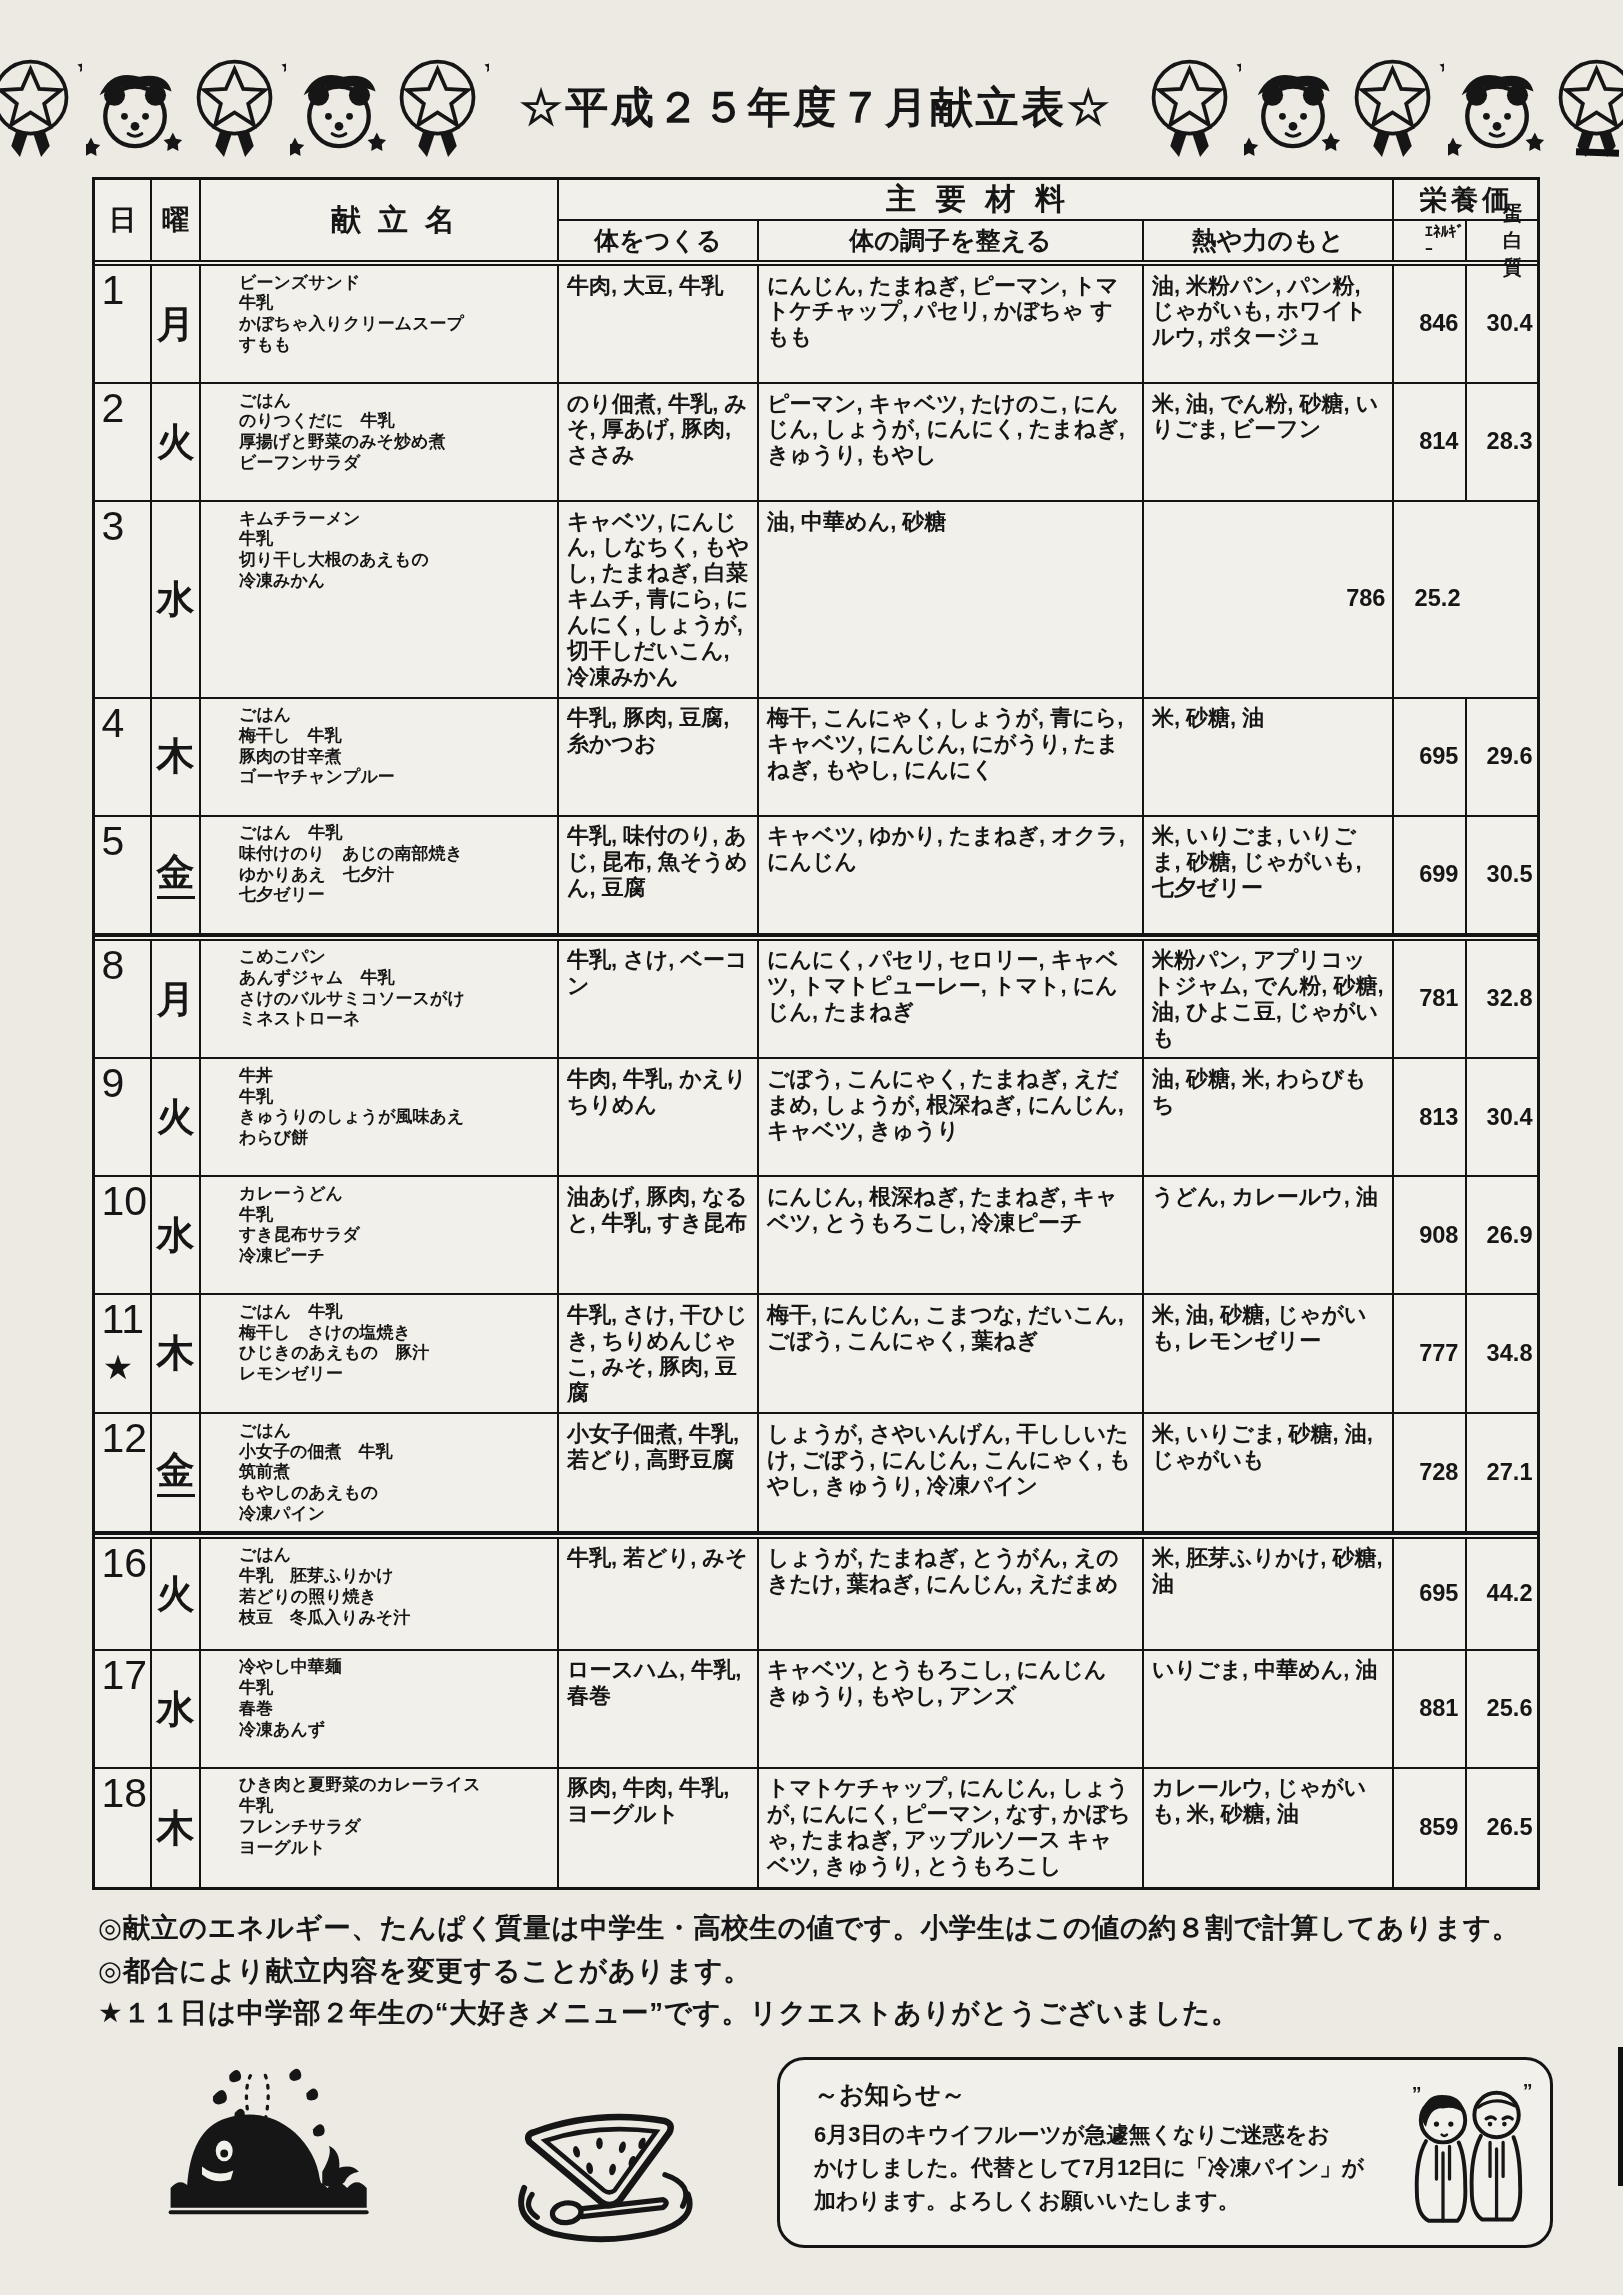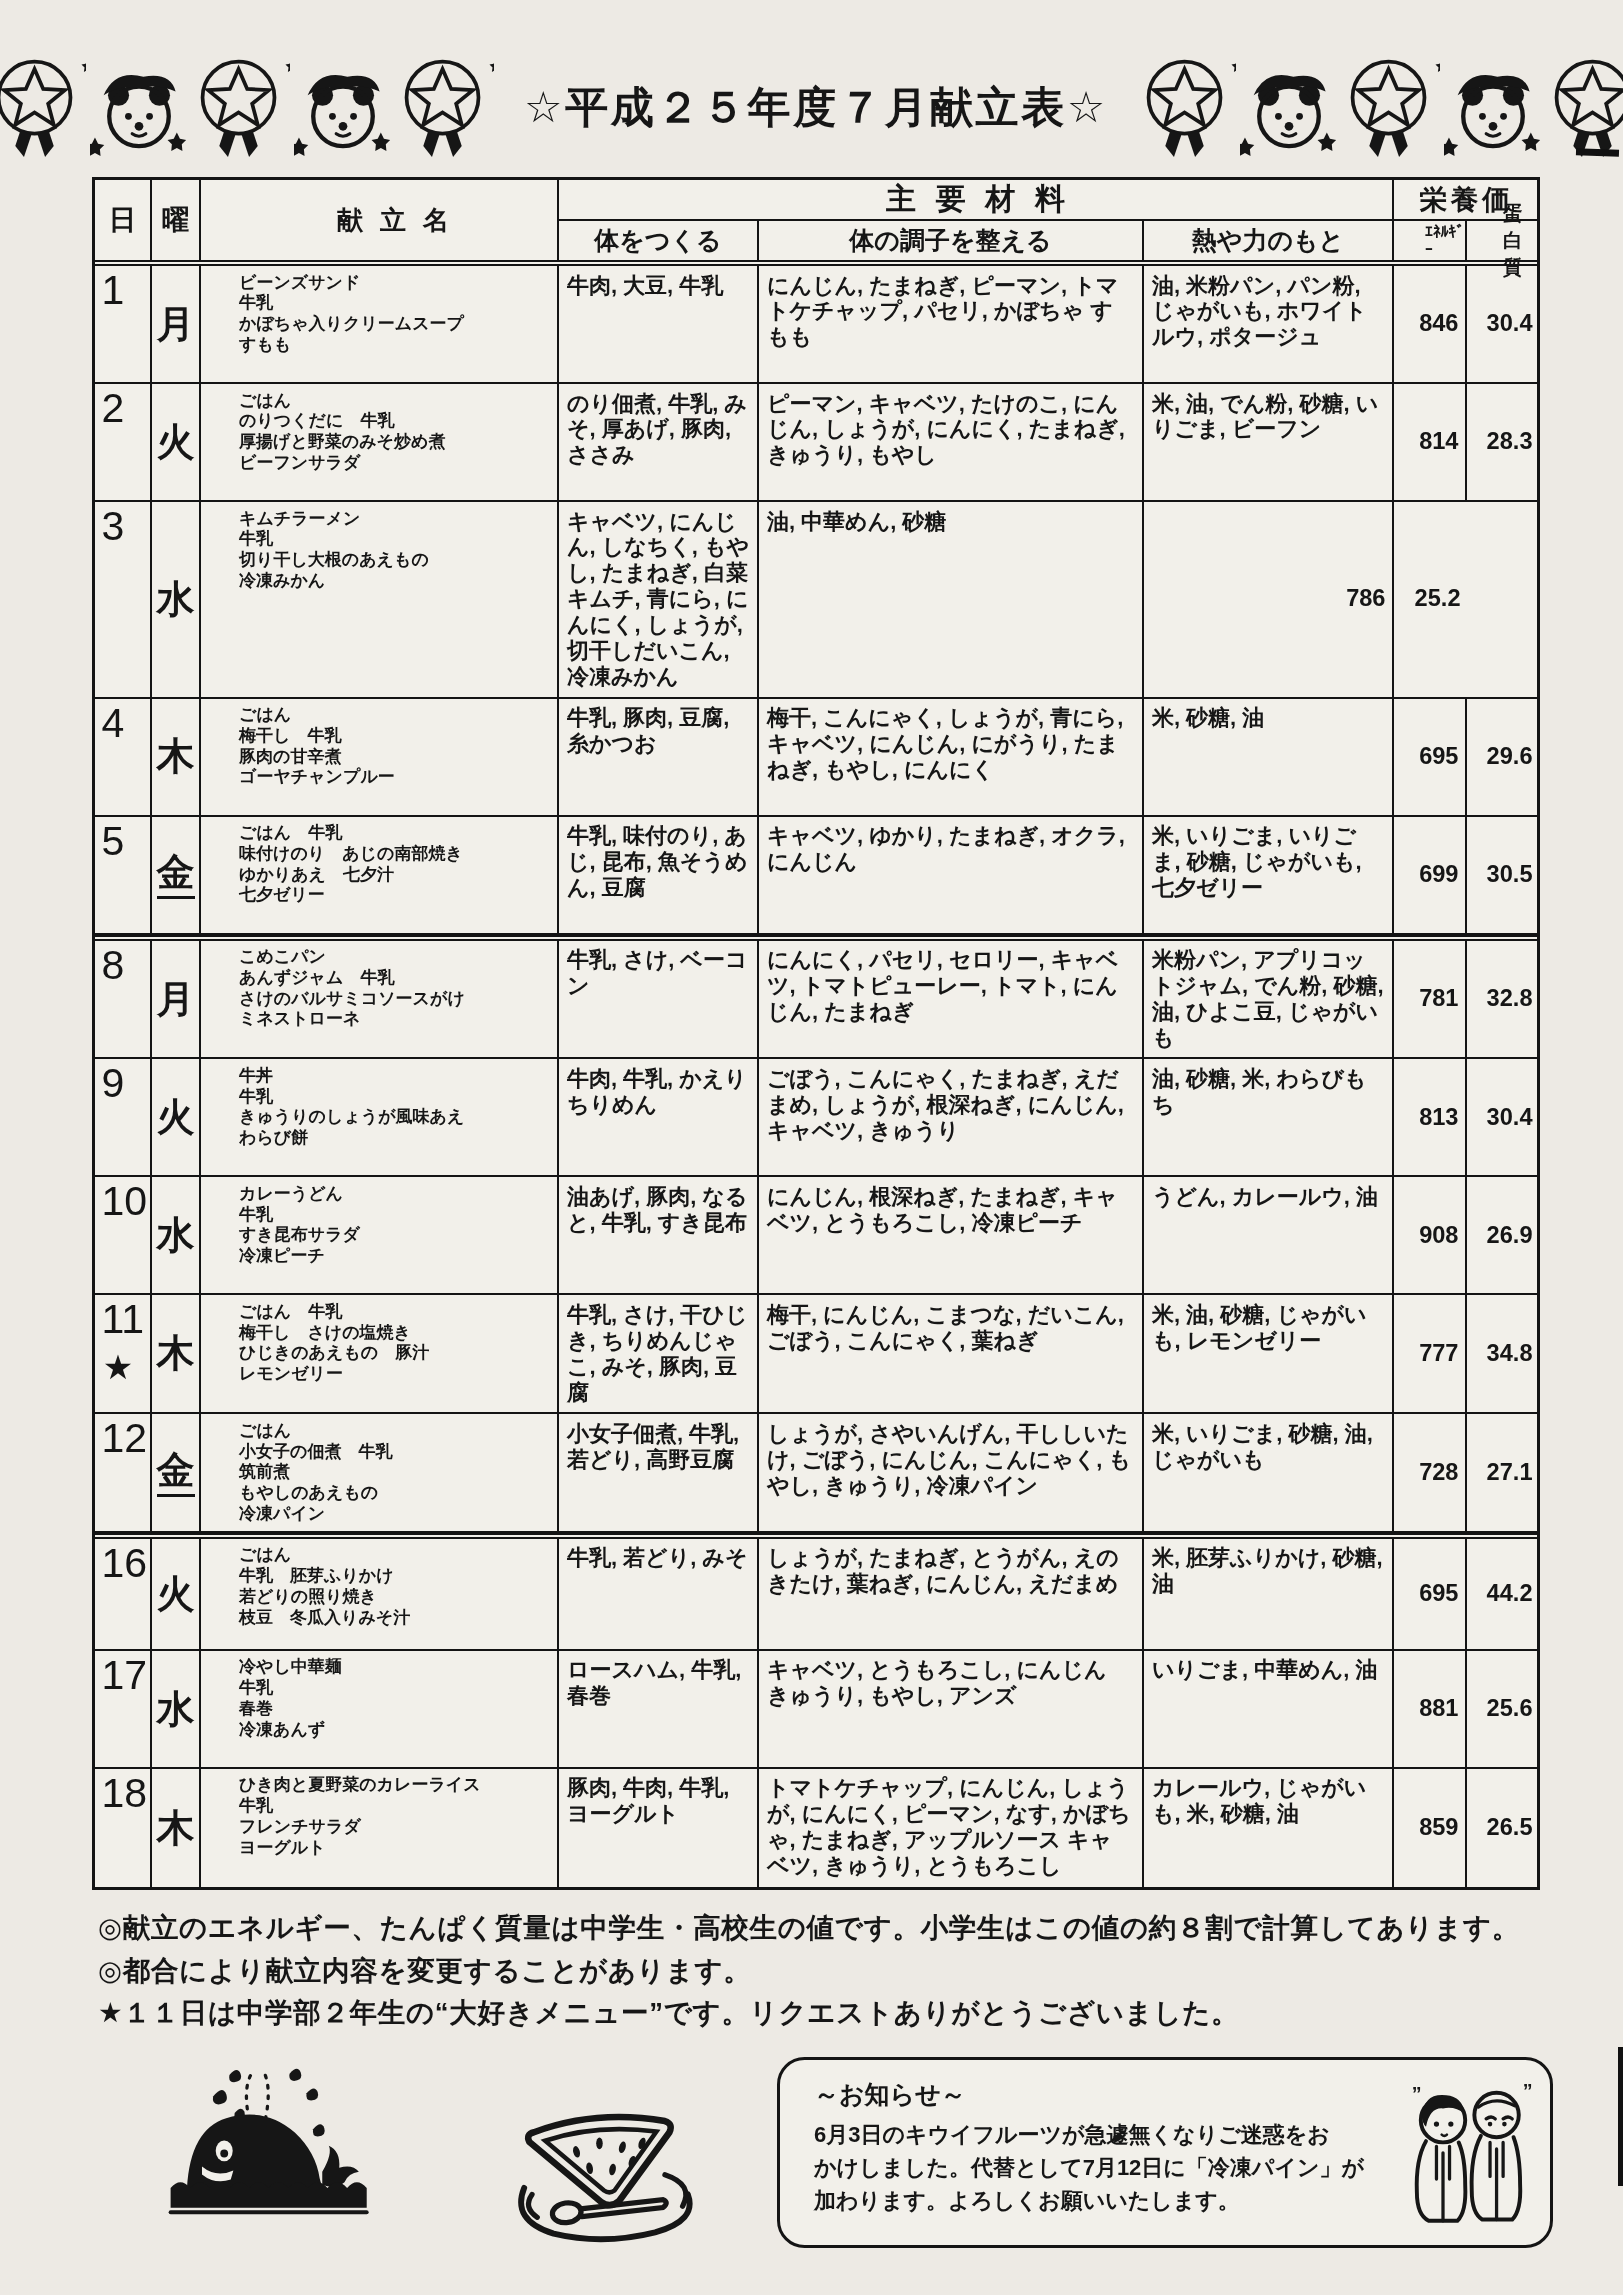--- a/index.html
+++ b/index.html
@@ -7,21 +7,21 @@
   body {
     background:#edeae4;
     font-family:"Liberation Sans","DejaVu Sans",sans-serif;
     color:#161616;
     position:relative;
     overflow:hidden;
   }
   
   .title-row{
     margin:38px 0 0 92px; width:1448px; height:139px;
-    display:flex; align-items:center; justify-content:center; gap:21px;
+    display:flex; align-items:center; justify-content:center; gap:21px;font-family:Liberation Serif, serif;
   }
   .clip-group{ display:flex; align-items:center; gap:3.9px; }
   .page-title{
     font-size:43px; font-weight:bold; letter-spacing:2.6px; white-space:nowrap;
     padding:0 9.2px;
   }
   
   .menu-table{
     margin-left:92px; width:1448px;
     border:3.9px solid #141414;
@@ -35,21 +35,21 @@
   .thead .grid-row{ grid-template-rows:41px 39px; }
   .th{
     display:flex; align-items:center; justify-content:center;
     font-weight:bold; border-right:2px solid #141414;
   }
   .th:last-child{ border-right:none; }
   .th.rowspan{ grid-row:1/3; }
   .th.colspan3{ grid-column:4/7; border-bottom:2px solid #141414; }
   .th.colspan2{ grid-column:7/9; border-bottom:2px solid #141414; border-right:none; }
   .h-day,.h-weekday{ font-size:27.5px; }
-  .h-menu{ font-size:26px; letter-spacing:17px; text-indent:17px;padding-left:28px; }
+  .h-menu{ font-size:30px; letter-spacing:17px; text-indent:17px;padding-left:28px; }
   .h-materials{ font-size:30px; letter-spacing:19.6px; text-indent:19.6px; }
   .h-nutrition{ font-size:27.5px; letter-spacing:3.9px; }
   .h-sub{ font-size:25px; }
   .h-energy{ font-size:15.7px;padding-left:31px; }
   .h-protein{ font-size:19.6px;margin-left:36px; }
   .tr{
     border-bottom:2px solid #141414; min-height:118px;
   }
   .tr:last-child{ border-bottom:none;border-radius:14px; }
   .tr.group-start{ border-top:6.5px double #141414; }

